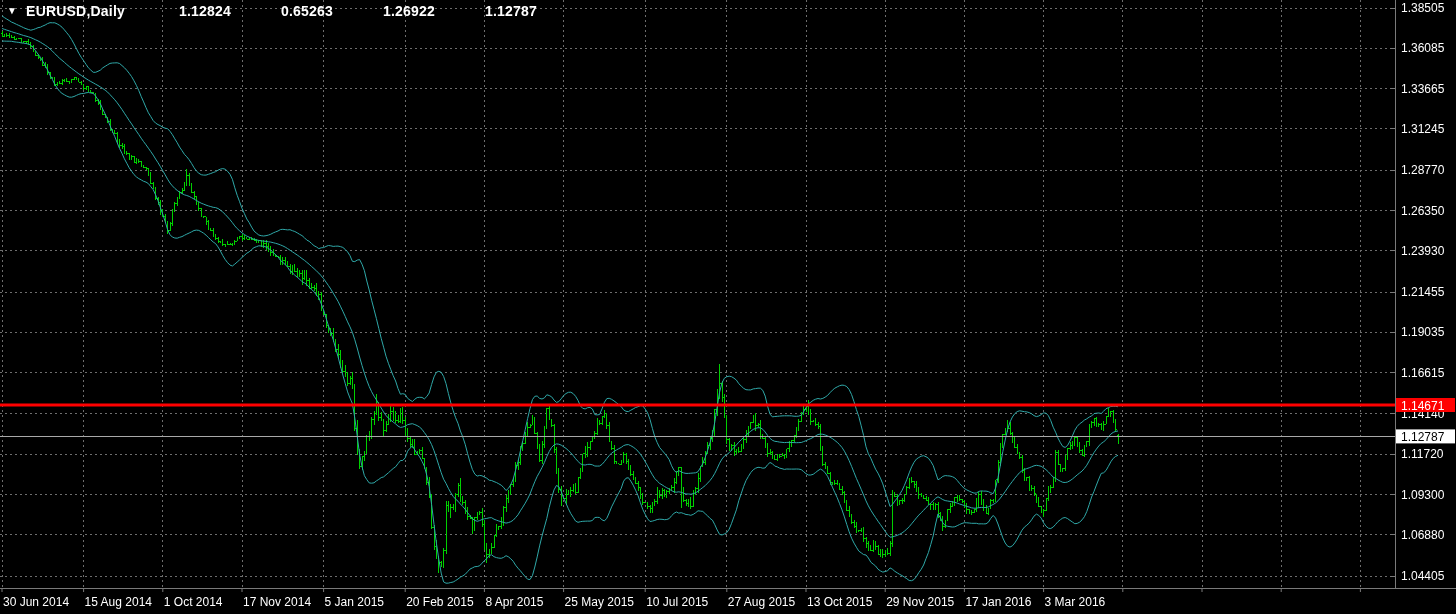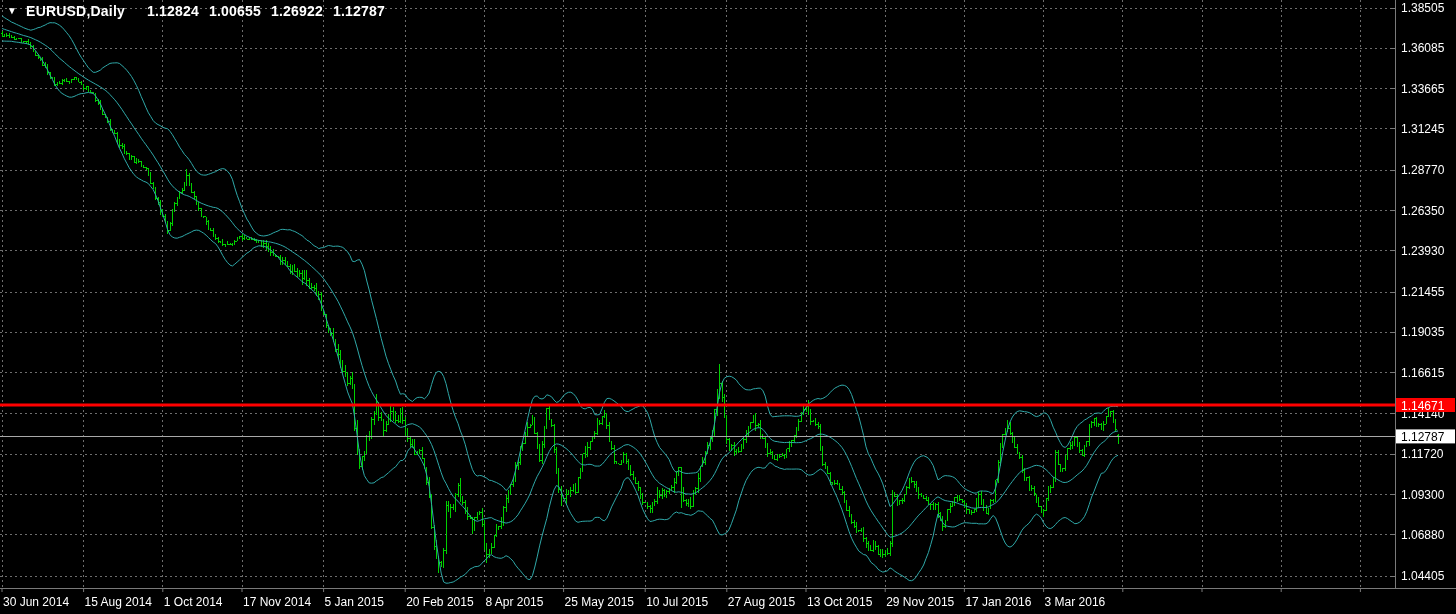--- a/index.html
+++ b/index.html
@@ -2,22 +2,22 @@
 <html><head>
 <meta charset="utf-8">
 <style>
   html,body{margin:0;padding:0;background:#000;width:1456px;height:614px;overflow:hidden;}
   #chart-window{position:relative;width:1456px;height:614px;background:#000;
     font-family:"Liberation Sans",sans-serif;}
   #chart-svg{position:absolute;left:0;top:0;}
   .title-overlay{position:absolute;left:7px;top:3px;display:flex;align-items:center;
     color:#fff;font-size:14px;font-weight:bold;letter-spacing:0.2px;white-space:pre;}
   .title-overlay .tri{font-size:10px;margin-right:9px;line-height:14px;cursor:pointer;}
-  .title-overlay .sym{margin-right:22px;}
-  .title-overlay .q{margin-right:10px;}
+  .title-overlay .sym{margin-right:14px;}
+  .title-overlay .q{margin-right:10px;margin-left:40px;}
   text{font-family:"Liberation Sans",sans-serif;}
 </style>
 </head>
 <body>
 
 <div id="chart-window">
   <svg id="chart-svg" width="1456" height="614">
       <rect x="0" y="0" width="1456" height="614" fill="#000000"></rect>
       <g>
         <line x1="0" y1="8.0" x2="1395" y2="8.0" stroke="#6E6E6E" stroke-width="1" stroke-dasharray="2 3" shape-rendering="crispEdges"></line>
@@ -138,17 +138,17 @@
         <line x1="1122.8" y1="588" x2="1122.8" y2="592" stroke="#7A7A7A" stroke-width="1"></line>
         <line x1="1202.0" y1="588" x2="1202.0" y2="592" stroke="#7A7A7A" stroke-width="1"></line>
         <line x1="1281.2" y1="588" x2="1281.2" y2="592" stroke="#7A7A7A" stroke-width="1"></line>
         <line x1="1360.4" y1="588" x2="1360.4" y2="592" stroke="#7A7A7A" stroke-width="1"></line>
       </g>
     </svg>
   <div class="title-overlay">
     <span class="tri">▼</span>
     <span class="sym">EURUSD,Daily</span>
     <span class="q">1.12824</span>
-    <span class="q">1.00655</span>
+    <span class="q">0.65263</span>
     <span class="q">1.26922</span>
     <span class="q">1.12787</span>
   </div>
 </div>
 
 </body></html>

